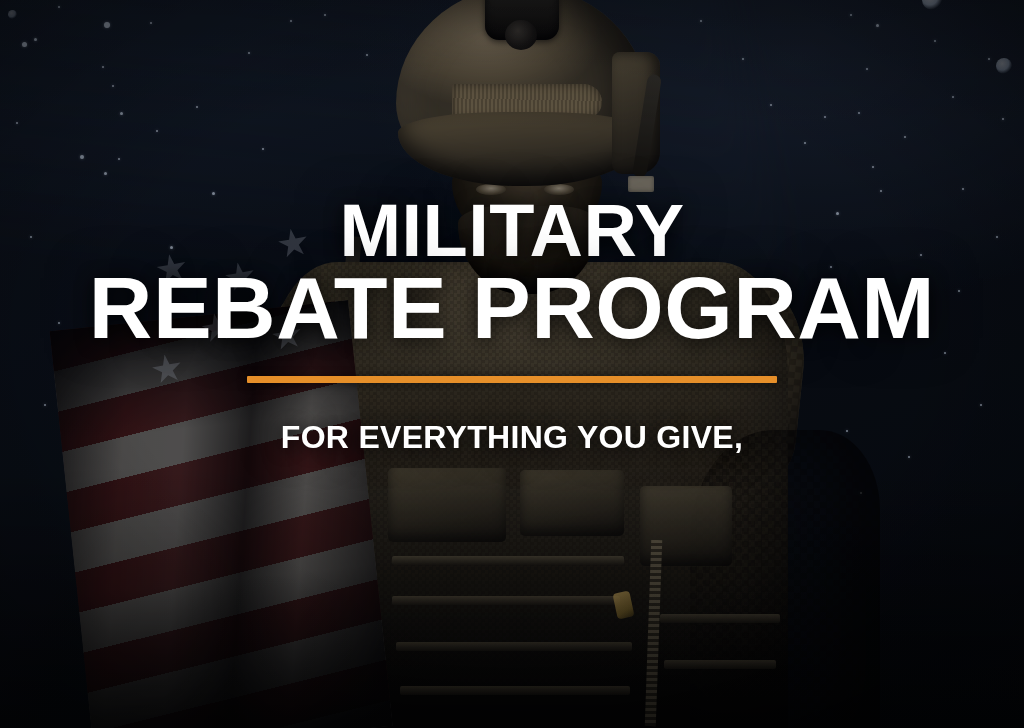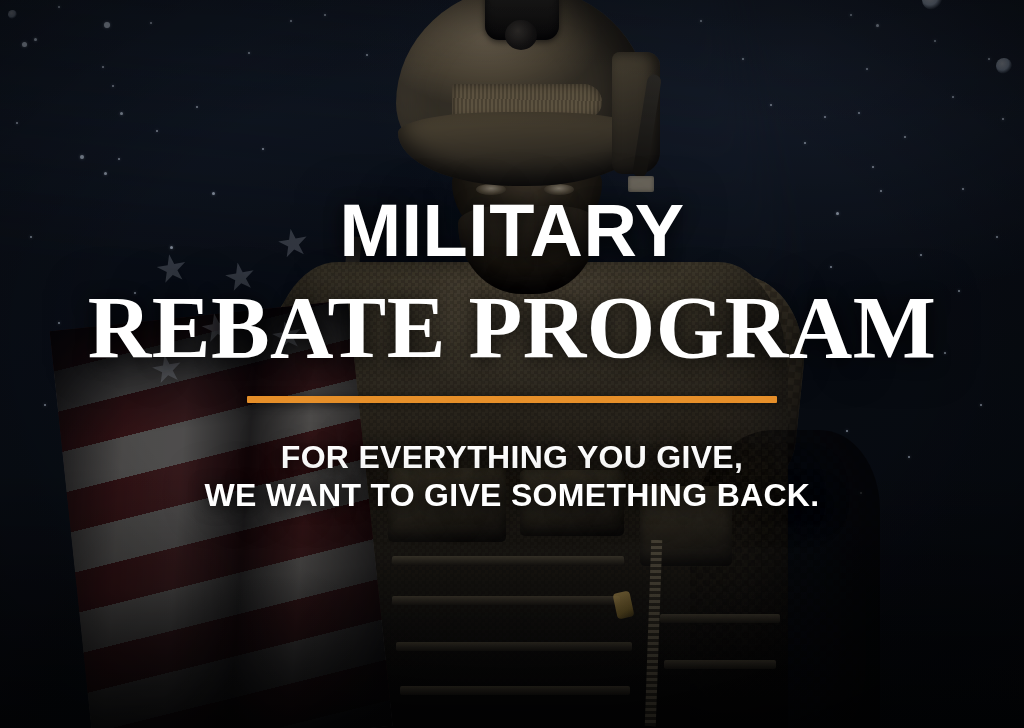--- a/index.html
+++ b/index.html
@@ -396,22 +396,21 @@
     line-height: .95;
     text-shadow: 0 2px 18px rgba(0,0,0,.72), 0 0 46px rgba(0,0,0,.55);
   }
   .headline .line1 {
     display: block;
     font-size: 74px;
   }
   .headline .line2 {
     display: block;
     font-size: 88px;
-    margin-top: 20px;
-    font-family: Liberation Serif, serif;
+    margin-top: 0;
   }
   .headline-wrap { margin-top: 196px; }
 
   .divider {
     width: 530px;
     height: 7px;
     background: #e8912b;
     margin: 26px auto 0;
     border-radius: 1px;
     box-shadow: 0 1px 10px rgba(0,0,0,.5);
@@ -584,17 +583,16 @@
     <div class="headline-wrap">
       <h1 class="headline">
         <span class="line1">MILITARY</span>
         <span class="line2">REBATE PROGRAM</span>
       </h1>
       <div class="divider" style="background: rgb(232, 145, 43); width: 530px;"></div>
     </div>
 
     <p class="subhead">
       <span>FOR EVERYTHING YOU GIVE,</span>
-      <span>WE WANT TO GIVE SOMETHING BACK.</span>
     </p>
 
   </div>
 </div>
 
 </body></html>

